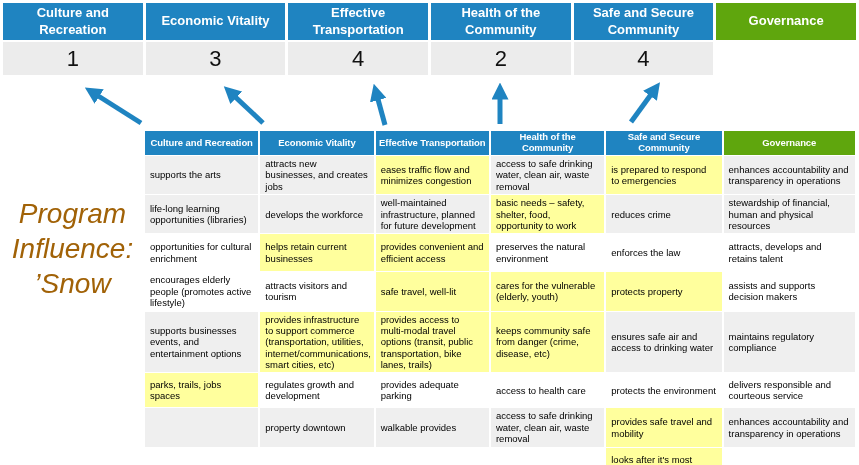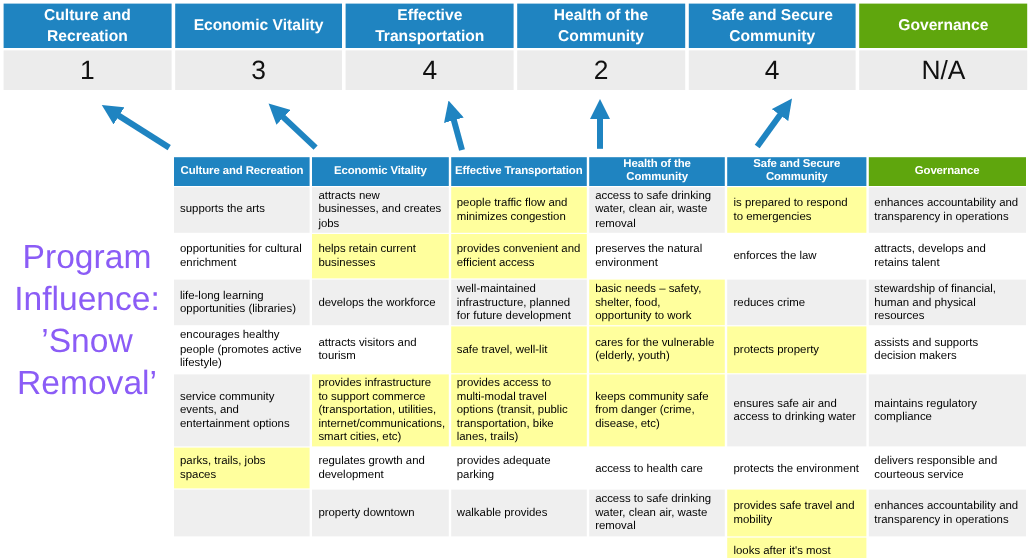--- a/index.html
+++ b/index.html
@@ -21,21 +21,21 @@
   .priority-box.green{background:var(--green);}
   .score-cell{
     background:var(--scorebg);display:flex;align-items:center;justify-content:center;
     font-size:22px;color:#111;
   }
   
   .arrows{position:absolute;left:0;top:0;width:859px;height:465px;pointer-events:none;}
   
   .program{
     position:absolute;left:0;top:196px;width:145px;text-align:center;
-    font-size:28px;line-height:35px;color:#8b5cf6;
+    font-size:28px;line-height:35px;color:#a16207;font-style:italic;
   }
   
   .matrix-wrap{position:absolute;left:143px;top:130px;width:714px;}
   table.matrix{
     border-collapse:separate;border-spacing:2px 1px;table-layout:fixed;width:100%;
   }
   table.matrix th{
     background:var(--blue);color:#fff;font-weight:bold;font-size:9.5px;line-height:1.15;
     text-align:center;vertical-align:middle;height:24px;padding:0 2px;letter-spacing:-0.1px;
   }
@@ -62,41 +62,39 @@
       <div class="priority-box">Safe and Secure Community</div>
       <div class="priority-box green">Governance</div>
     </div>
 
   <div class="summary-row summary-scores" id="summaryScores">
       <div class="score-cell">1</div>
       <div class="score-cell">3</div>
       <div class="score-cell">4</div>
       <div class="score-cell">2</div>
       <div class="score-cell">4</div>
-      <div class="score-cell">N/A</div>
     </div>
 
   <svg class="arrows" viewBox="0 0 859 465">
     <defs>
       <marker id="ah" markerWidth="3.4" markerHeight="3.4" refX="1.7" refY="1.7" orient="auto">
         <path d="M0,0 L3.4,1.7 L0,3.4 z" fill="#1f84c1"></path>
       </marker>
     </defs>
     <line x1="141" y1="123" x2="92" y2="92" stroke="#1f84c1" stroke-width="5" marker-end="url(#ah)"></line>
     <line x1="263" y1="123" x2="230" y2="92" stroke="#1f84c1" stroke-width="5" marker-end="url(#ah)"></line>
     <line x1="385" y1="125" x2="376" y2="92" stroke="#1f84c1" stroke-width="5" marker-end="url(#ah)"></line>
     <line x1="500" y1="124" x2="500" y2="91" stroke="#1f84c1" stroke-width="5" marker-end="url(#ah)"></line>
     <line x1="631" y1="122" x2="655" y2="89" stroke="#1f84c1" stroke-width="5" marker-end="url(#ah)"></line>
   </svg>
 
   <div class="program" id="programTitle">
       <div>Program</div>
       <div>Influence:</div>
       <div>’Snow</div>
-      <div>Removal’</div>
     </div>
 
   <div class="matrix-wrap">
     <table class="matrix">
       <colgroup>
         <col style="width:113px">
           <col style="width:113px">
           <col style="width:113px">
         <col style="width:113px">
           <col style="width:115px">
@@ -109,51 +107,51 @@
             <th>Effective Transportation</th>
             <th>Health of the Community</th>
             <th>Safe and Secure Community</th>
             <th class="green">Governance</th>
           </tr>
         </thead>
       <tbody id="matrixBody">
           <tr style="height: 34px;">
             <td class="stripe">supports the arts</td>
             <td class="stripe">attracts new businesses, and creates jobs</td>
-            <td class="hl">people traffic flow and minimizes congestion</td>
+            <td class="hl">eases traffic flow and minimizes congestion</td>
             <td class="stripe">access to safe drinking water, clean air, waste removal</td>
             <td class="hl">is prepared to respond to emergencies</td>
             <td class="stripe">enhances accountability and transparency in operations</td>
+          </tr>
+          <tr style="height: 35px;">
+            <td class="stripe">life-long learning opportunities (libraries)</td>
+            <td class="stripe">develops the workforce</td>
+            <td class="stripe">well-maintained infrastructure, planned for future development</td>
+            <td class="hl">basic needs – safety, shelter, food, opportunity to work</td>
+            <td class="stripe">reduces crime</td>
+            <td class="stripe">stewardship of financial, human and physical resources</td>
           </tr>
           <tr style="height: 37px;">
             <td class="plain">opportunities for cultural enrichment</td>
             <td class="hl">helps retain current businesses</td>
             <td class="hl">provides convenient and efficient access</td>
             <td class="plain">preserves the natural environment</td>
             <td class="plain">enforces the law</td>
             <td class="plain">attracts, develops and retains talent</td>
           </tr>
           <tr style="height: 35px;">
-            <td class="stripe">life-long learning opportunities (libraries)</td>
-            <td class="stripe">develops the workforce</td>
-            <td class="stripe">well-maintained infrastructure, planned for future development</td>
-            <td class="hl">basic needs – safety, shelter, food, opportunity to work</td>
-            <td class="stripe">reduces crime</td>
-            <td class="stripe">stewardship of financial, human and physical resources</td>
-          </tr>
-          <tr style="height: 35px;">
-            <td class="plain">encourages healthy people (promotes active lifestyle)</td>
+            <td class="plain">encourages elderly people (promotes active lifestyle)</td>
             <td class="plain">attracts visitors and tourism</td>
             <td class="hl">safe travel, well-lit</td>
             <td class="hl">cares for the vulnerable (elderly, youth)</td>
             <td class="hl">protects property</td>
             <td class="plain">assists and supports decision makers</td>
           </tr>
           <tr style="height: 58px;">
-            <td class="stripe">service community events, and entertainment options</td>
+            <td class="stripe">supports businesses events, and entertainment options</td>
             <td class="hl">provides infrastructure to support commerce (transportation, utilities, internet/communications, smart cities, etc)</td>
             <td class="hl">provides access to multi-modal travel options (transit, public transportation, bike lanes, trails)</td>
             <td class="hl">keeps community safe from danger (crime, disease, etc)</td>
             <td class="stripe">ensures safe air and access to drinking water</td>
             <td class="stripe">maintains regulatory compliance</td>
           </tr>
           <tr style="height: 34px;">
             <td class="hl">parks, trails, jobs spaces</td>
             <td class="plain">regulates growth and development</td>
             <td class="plain">provides adequate parking</td>

